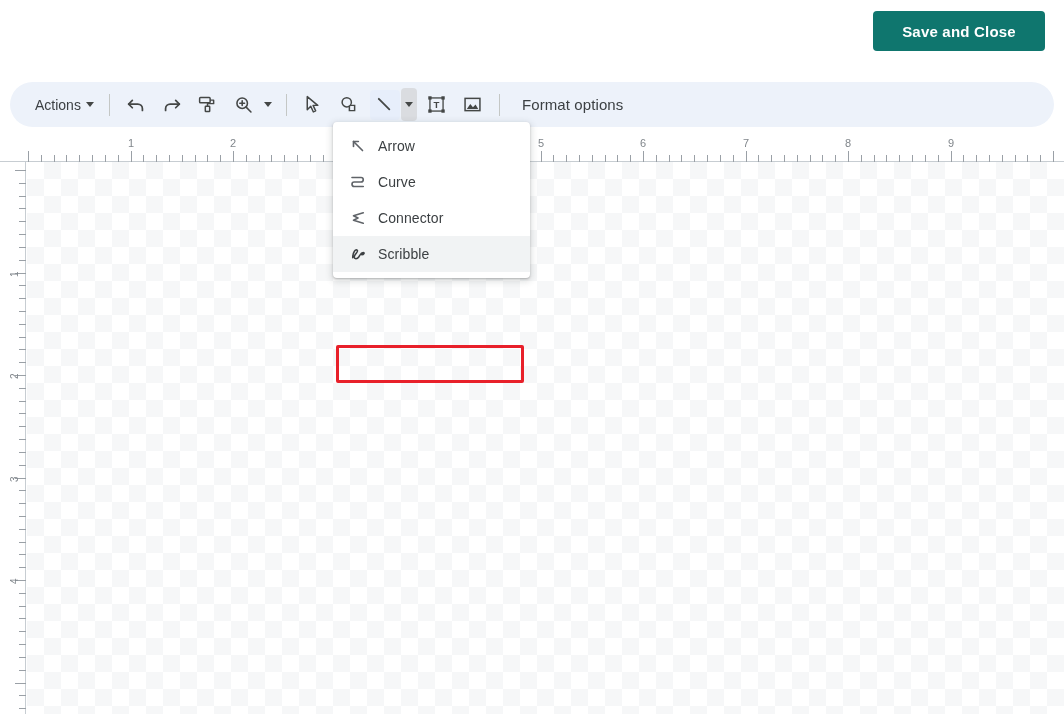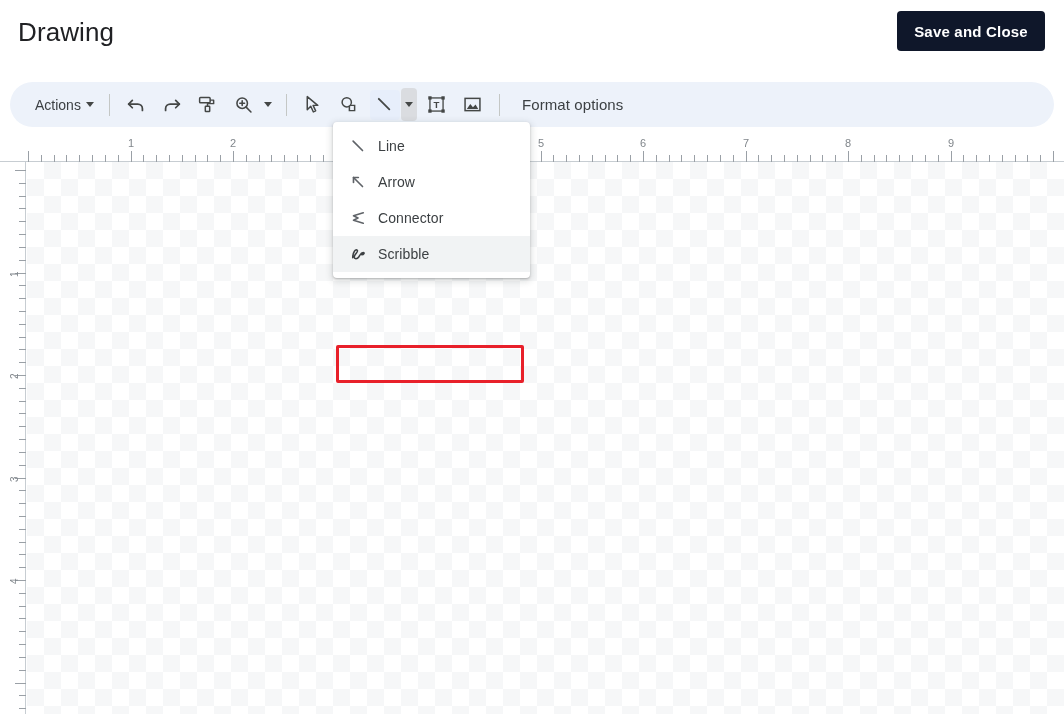--- a/index.html
+++ b/index.html
@@ -17,22 +17,22 @@
     position: absolute; left:0; top:0; width:1064px; height:64px;
     background:#ffffff;
   }
   .doc-title {
     position:absolute; left:18px; top:15px;
     font-size:26px; color:#202124; font-weight:400;
     letter-spacing:0.1px; line-height:34px;
   }
   .save-btn {
     position:absolute; right:19px; top:11px;
-    width:148px; height:40px; border-radius:4px;
-    background:#0f172a; color:#ffffff;
+    width:172px; height:40px; border-radius:4px;
+    background:#0f766e; color:#ffffff;
     border:none; cursor:pointer;
     font-size:15px; font-weight:bold; letter-spacing:0.2px;
     font-family:"Liberation Sans", sans-serif;
     display:flex; align-items:center; justify-content:center;
   }
 
   
   .toolbar {
     position:absolute; left:10px; top:82px;
     width:1044px; height:45px;
@@ -126,21 +126,20 @@
     border:3px solid #e8202a; border-radius:2px;
     pointer-events:none; z-index:30;
   }
 </style>
 </head>
 <body>
 
 <div class="app">
 
   <div class="header">
-    <div class="doc-title">Drawing</div>
     <button class="save-btn">Save and Close</button>
   </div>
 
   <div class="toolbar">
 
     <div class="tb-item tb-actions">
       <span>Actions</span>
       <span class="caret"></span>
     </div>
 
@@ -390,41 +389,41 @@
         <div class="tick" style="top: 521px; height: 1px; width: 11px; right: 0px;"></div>
         <div class="tick" style="top: 533px; height: 1px; width: 7px; right: 0px;"></div>
         <div class="tick" style="top: 546px; height: 1px; width: 7px; right: 0px;"></div>
       </div>
   </div>
 
   <div class="canvas"></div>
 
   <div class="menu">
 
-    <div class="menu-item">
-      <span class="mi-icon">
-        <svg width="18" height="18" viewBox="0 0 24 24" fill="none" stroke="#5f6368" stroke-width="2.2" stroke-linecap="round">
-            <path d="M5.5 5.5 L18 18"></path>
-          </svg>
-      </span>
-      <span>Line</span>
-    </div>
 
     <div class="menu-item">
       <span class="mi-icon">
         <svg width="18" height="18" viewBox="0 0 24 24" fill="none" stroke="#5f6368" stroke-width="2.2" stroke-linecap="round" stroke-linejoin="round">
           <path d="M18 18 L6 6"></path>
             <path d="M6 12.5 L6 6 L12.5 6"></path>
         </svg>
       </span>
       <span>Arrow</span>
     </div>
 
 
 
+    <div class="menu-item">
+      <span class="mi-icon">
+        <svg width="18" height="18" viewBox="0 0 24 24" fill="none" stroke="#5f6368" stroke-width="2.2" stroke-linecap="round" stroke-linejoin="round">
+          <path d="M4 6 H16 a3 3 0 0 1 0 6 H7 a3 3 0 0 0 0 6 H19"></path>
+        </svg>
+      </span>
+      <span>Curve</span>
+    </div>
 
     <div class="menu-item">
       <span class="mi-icon">
         <svg width="18" height="18" viewBox="0 0 24 24" fill="none" stroke="#5f6368" stroke-width="2.2" stroke-linecap="round" stroke-linejoin="round">
           <path d="M19 5 L6 9 L12 12 L6 15 L19 19"></path>
         </svg>
       </span>
       <span>Connector</span>
     </div>
 

